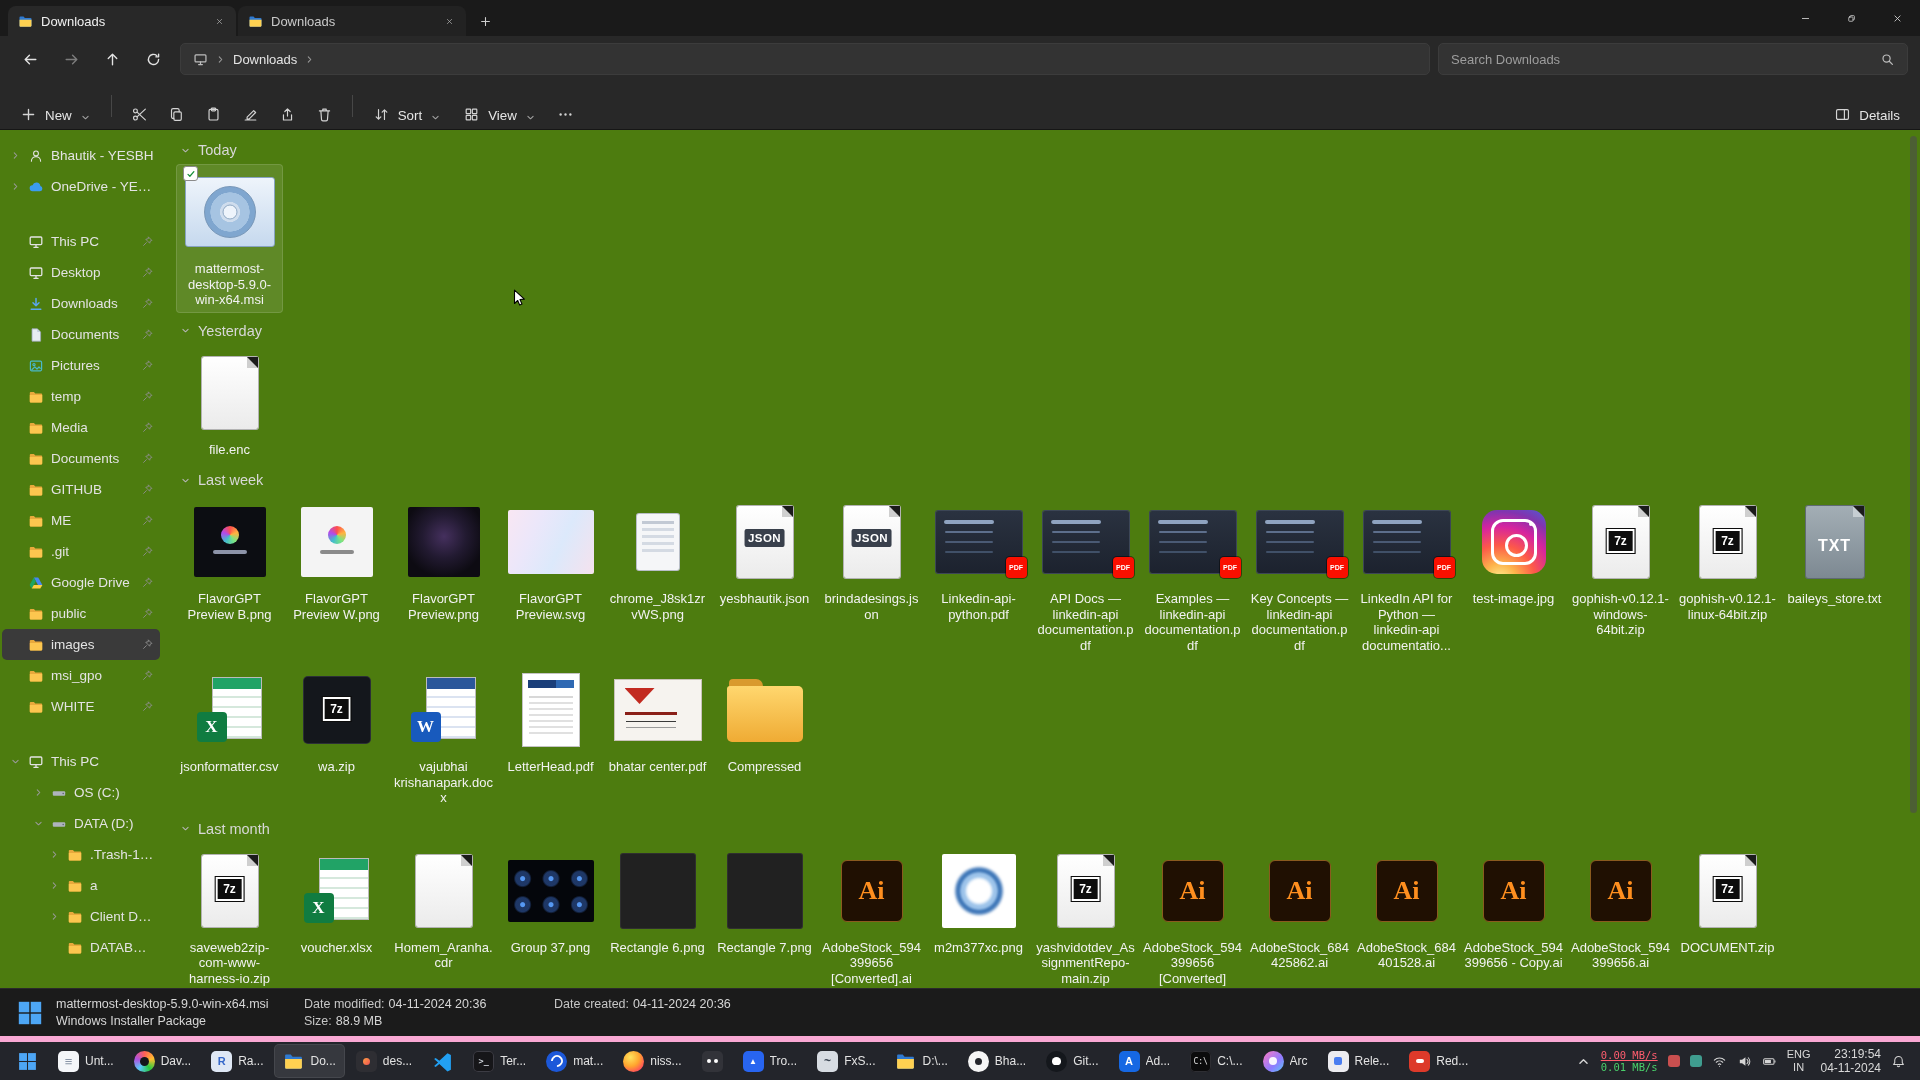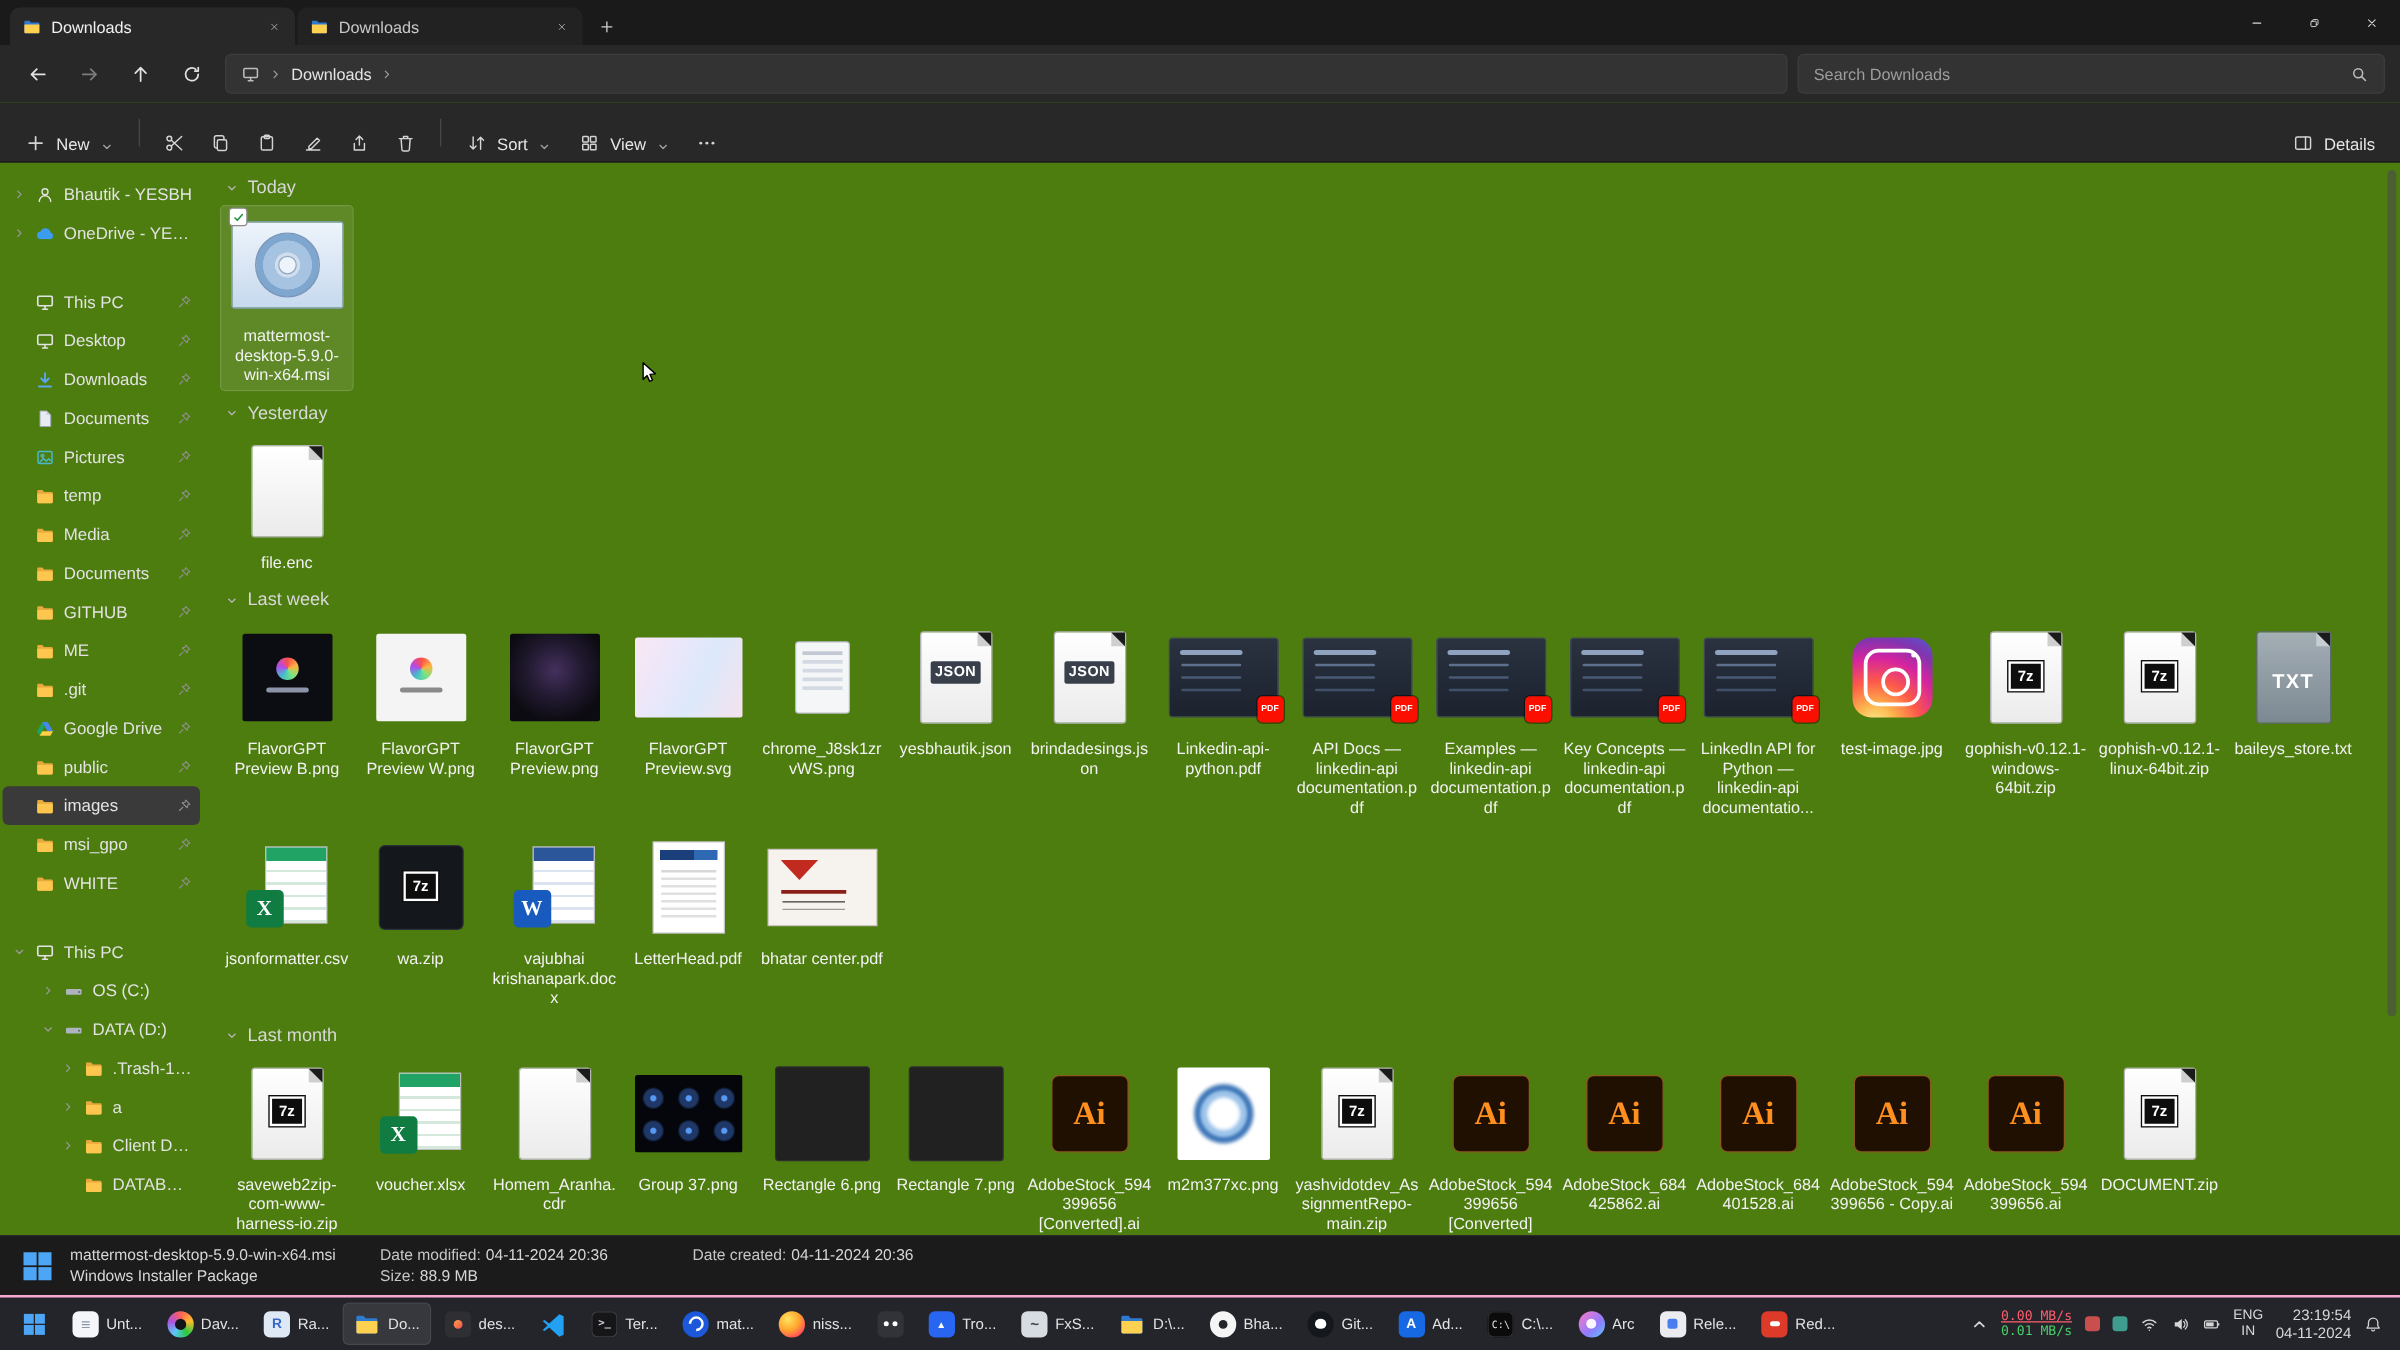--- a/index.html
+++ b/index.html
@@ -176,21 +176,21 @@
     padding:0 10px;color:#c6c6c6;font-size:12.5px;flex:none;}
   .status-file-icon{width:28px;height:28px;margin:0 12px 0 6px;}
   .st-lines{display:flex;flex-direction:column;gap:3px;line-height:14px;flex:1;min-width:0;}
   .st-line{display:flex;}
   .st-c1{width:248px;flex:none;overflow:hidden;white-space:nowrap;text-overflow:ellipsis;color:#d6d6d6;}
   .st-c2{width:250px;flex:none;}
   .st-c3{flex:none;}
   .st-val{color:#d6d6d6;margin-left:4px;}
 
   
-  .taskbar{height:44px;background:#23252b;border-top:2px solid #f9a8d4;display:flex;align-items:center;
+  .taskbar{height:44px;background:#23252b;border-top:6px solid #f9a8d4;display:flex;align-items:center;
     padding:0 8px;gap:2px;flex:none;}
   .tb-app{display:flex;align-items:center;gap:6px;height:34px;padding:0 9px;border-radius:5px;color:#e3e3e3;font-size:12px;}
   .tb-app.active{background:rgba(255,255,255,.09);box-shadow:inset 0 0 0 1px rgba(255,255,255,.08);}
   .tb-app.start .app-ico{background:transparent;}
   .app-ico{width:21px;height:21px;border-radius:5px;display:inline-flex;align-items:center;justify-content:center;flex:none;}
   .app-ico svg{width:100%;height:100%;}
   .app-lbl{max-width:46px;overflow:hidden;white-space:nowrap;}
   .ai-notepad{background:#f4f6f9;}.ai-notepad::after{content:"\2261";color:#8a96a8;font-size:13px;font-weight:700;}
   .ai-davinci{background:conic-gradient(#ff5f57,#ffbd2e,#28c840,#5ac8fa,#af52de,#ff5f57);border-radius:50%;}
   .ai-davinci::after{content:"";width:9px;height:9px;background:#14151a;border-radius:50%;}
@@ -1051,20 +1051,26 @@
                   <div class="fi fi-letterhead"></div>
                 </div>
                 <div class="tile-label">LetterHead.pdf</div>
               </div>
               <div class="tile">
                 <div class="icon-box">
                   <div class="fi fi-redlogo"></div>
                 </div>
                 <div class="tile-label">bhatar center.pdf</div>
               </div>
+              <div class="tile">
+                <div class="icon-box">
+                  <div class="fi fi-folder"></div>
+                </div>
+                <div class="tile-label">Compressed</div>
+              </div>
             </div>
           </section>
           <section class="group">
             <div class="group-header">
               <span class="ico chev">
                 <svg viewBox="0 0 16 16" fill="none" stroke="currentColor" stroke-width="1.5" stroke-linecap="round" stroke-linejoin="round">
                   <path d="M4.2 6.2 8 9.9l3.8-3.7"></path>
                 </svg>
               </span>
               <span class="group-label">Last month</span>

